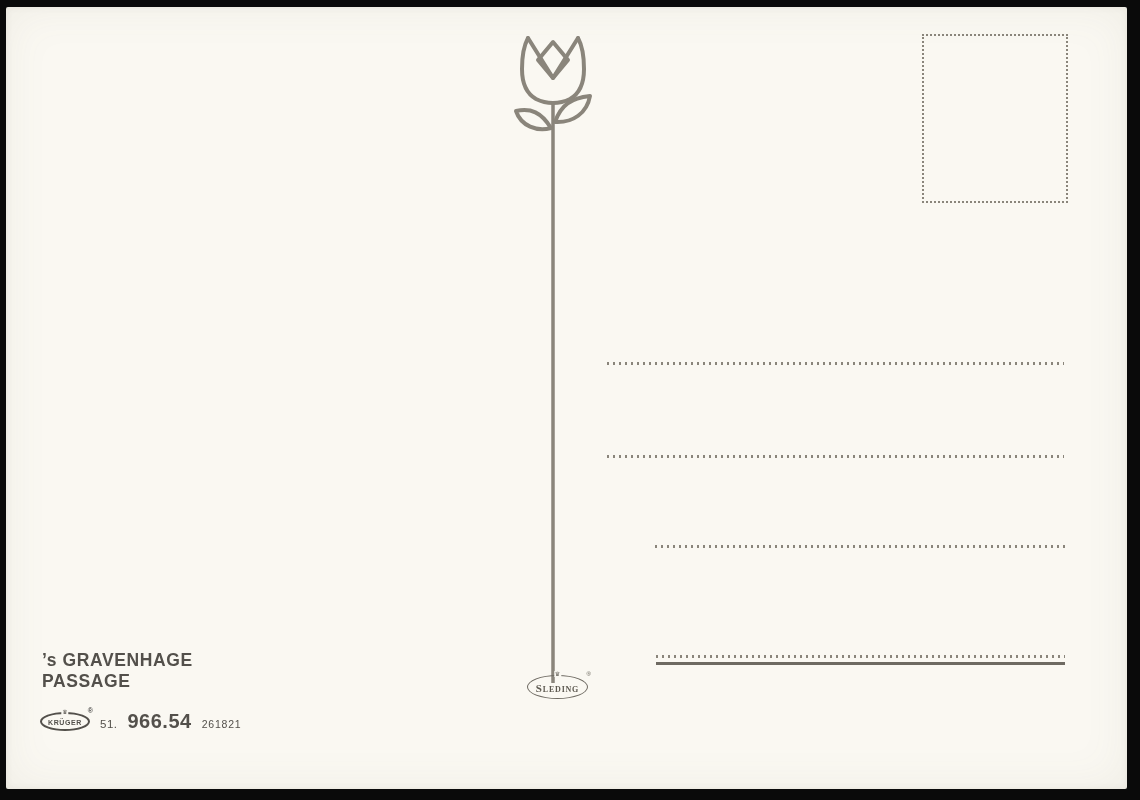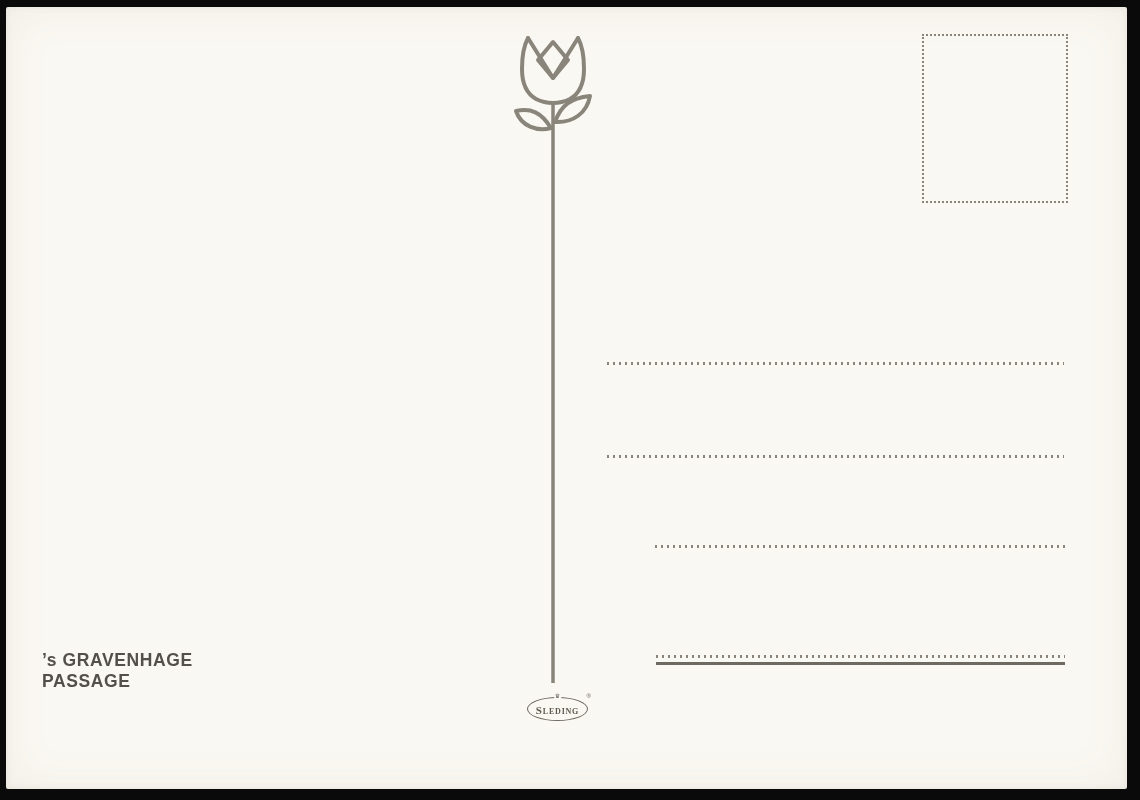--- a/index.html
+++ b/index.html
@@ -103,21 +103,21 @@
     top:-7px; right:-5px;
     font-size:7px;
     color:#222;
   }
   .code-prefix{font-size:11.5px; letter-spacing:0.5px;}
   .code-main{font-size:20px; font-weight:bold; letter-spacing:0.5px;}
   .code-suffix{font-size:10.5px; letter-spacing:0.8px;}
   
   .sleding{
     position:absolute;
-    left:521px; top:690px;
+    left:521px; top:668px;
     width:61px; height:24px;
     border:1.5px solid var(--solid_line);
     border-radius:50%;
     display:flex; align-items:center; justify-content:center;
   }
   .sleding-text{
     font-family:"Liberation Serif", serif;
     font-variant:small-caps;
     font-weight:bold;
     font-size:11px;
@@ -167,20 +167,30 @@
   <div class="dotline line-2"></div>
   <div class="dotline line-3"></div>
   <div class="dotline line-4"></div>
   <div class="solidline"></div>
 
   <div class="caption">
     <div>’s GRAVENHAGE</div>
     <div>PASSAGE</div>
   </div>
 
+  <div class="pub-row">
+    <span class="kruger-oval">
+      <span class="kruger-crown">♛</span>
+      <span class="kruger-text">KRÜGER</span>
+      <span class="kruger-reg">®</span>
+    </span>
+    <span class="code-prefix">51.</span>
+    <span class="code-main">966.54</span>
+    <span class="code-suffix">261821</span>
+  </div>
 
   <div class="sleding">
     <span class="sleding-crown">♛</span>
     <span class="sleding-text">Sleding</span>
     <span class="sleding-reg">®</span>
   </div>
 
 </div>
 
 </body></html>

